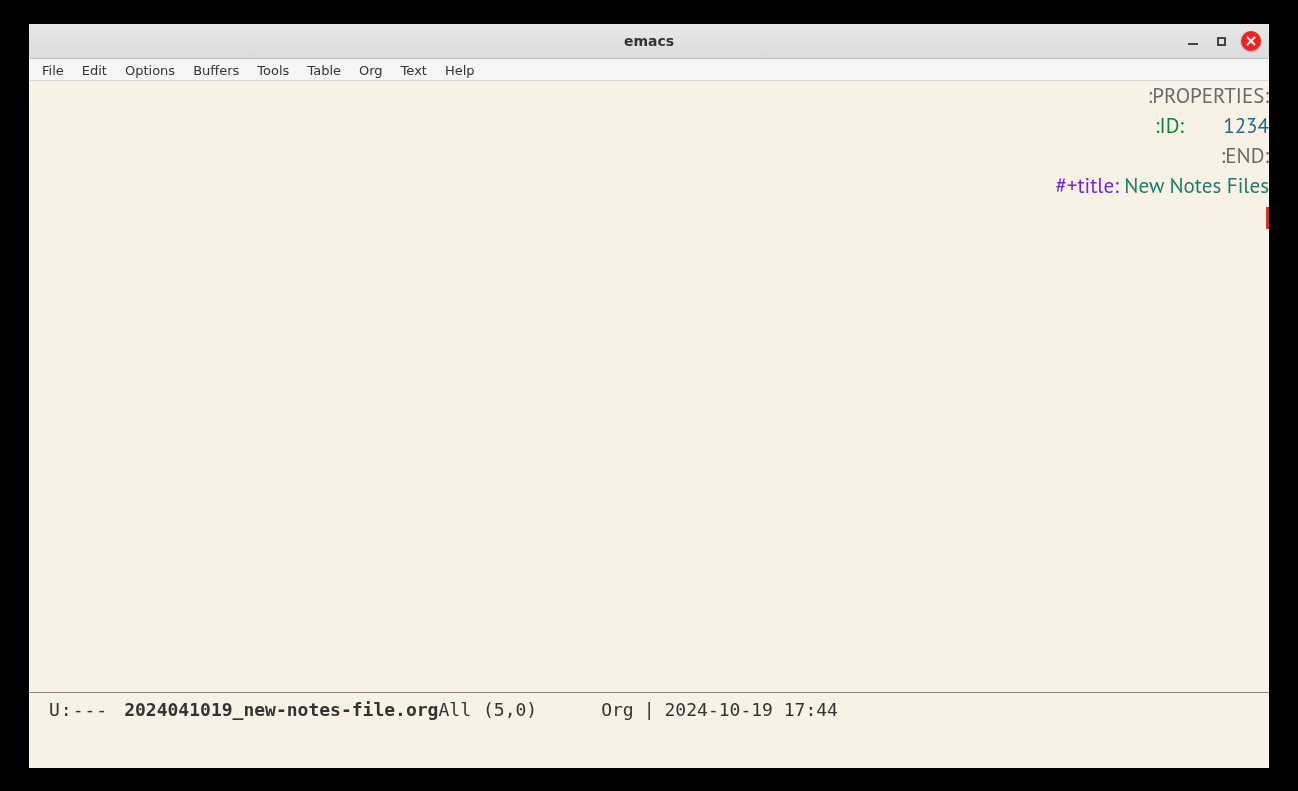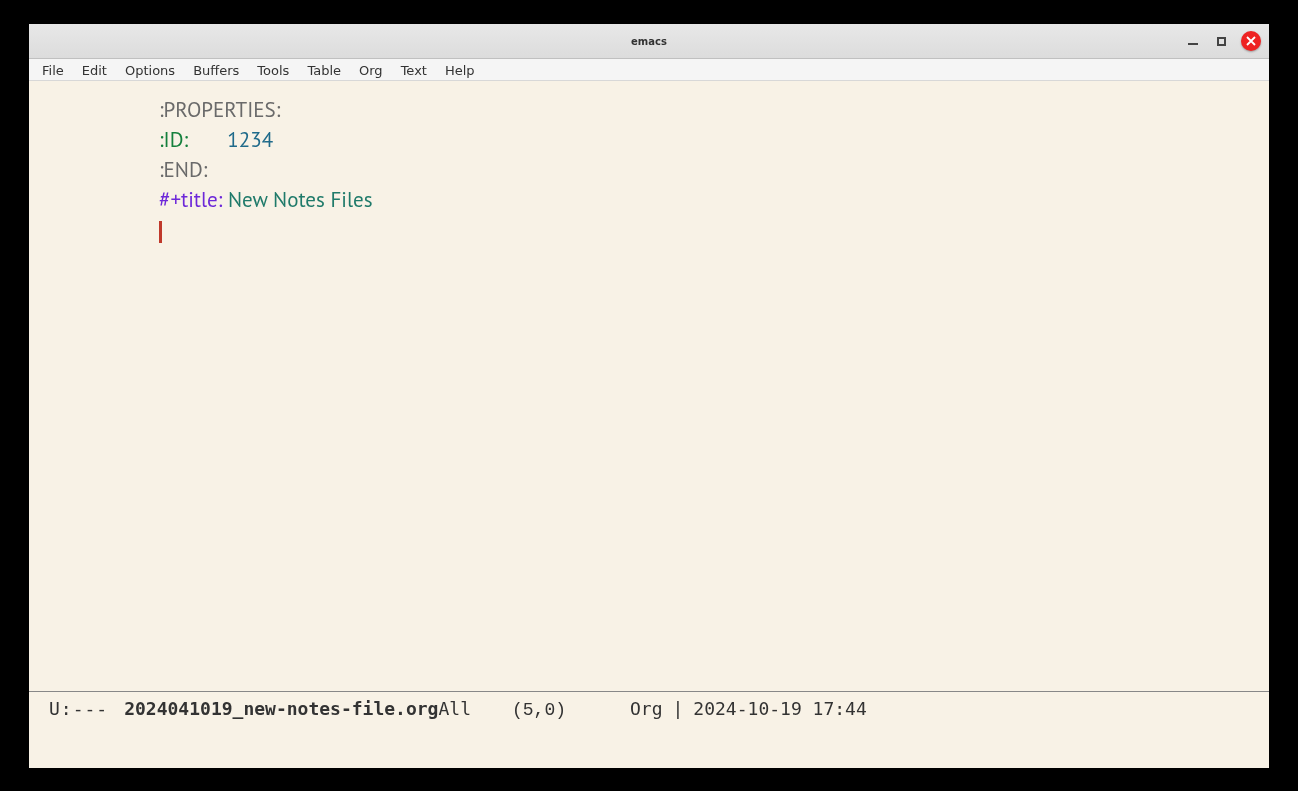--- a/index.html
+++ b/index.html
@@ -23,21 +23,21 @@
     .titlebar {
       height: 35px;
       background: linear-gradient(to bottom, #e8e8e8, #dcdcdc);
       border-bottom: 1px solid #c0c0c0;
       display: flex;
       align-items: center;
       justify-content: center;
       position: relative;
     }
     .titlebar-title {
-      font-size: 10px;
+      font-size: 14px;
       color: #333;
       font-weight: bold;
     }
     .titlebar-controls {
       position: absolute;
       right: 8px;
       top: 50%;
       transform: translateY(-50%);
       display: flex;
       gap: 12px;
@@ -75,24 +75,24 @@
     }
     .menu-item {
       font-size: 13px;
       color: #333;
       padding: 2px 9px;
       cursor: pointer;
     }
     .editor {
       flex: 1;
       background: #f8f2e6;
-      padding-top: 14px;
       padding-left: 130px;
       font-family: "PT Sans", "DejaVu Sans", sans-serif;
       position: relative;
+      text-align: right;
     }
     .editor-line {
       font-size: 21px;
       line-height: 30px;
       color: #555;
       white-space: pre;
     }
     .drawer { color: #6a6a6a; }
     .prop-key { color: #15803d; }
     .prop-val { color: #1f6a8a; }
@@ -116,21 +116,21 @@
       font-family: "DejaVu Sans Mono", "Liberation Mono", monospace;
       font-size: 18px;
       color: #333;
       display: flex;
       align-items: baseline;
       gap: 0;
     }
     .modeline .mod { letter-spacing: 1px; }
     .modeline .buf { font-weight: bold; margin-left: 16px; }
     .modeline .pos { }
-    .modeline .rc { margin-left: 41px; font-family: Liberation Mono, monospace; }
+    .modeline .rc { margin-left: 12px; }
     .modeline .mode { margin-left: 64px; }
     .modeline .sep { margin: 0 10px; }
     .modeline .time { }
   </style>
 </head>
 <body>
 
 <div class="window">
 
   <div class="titlebar">

